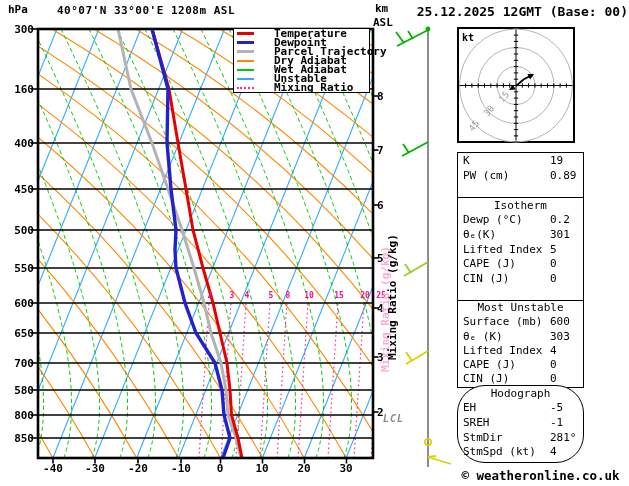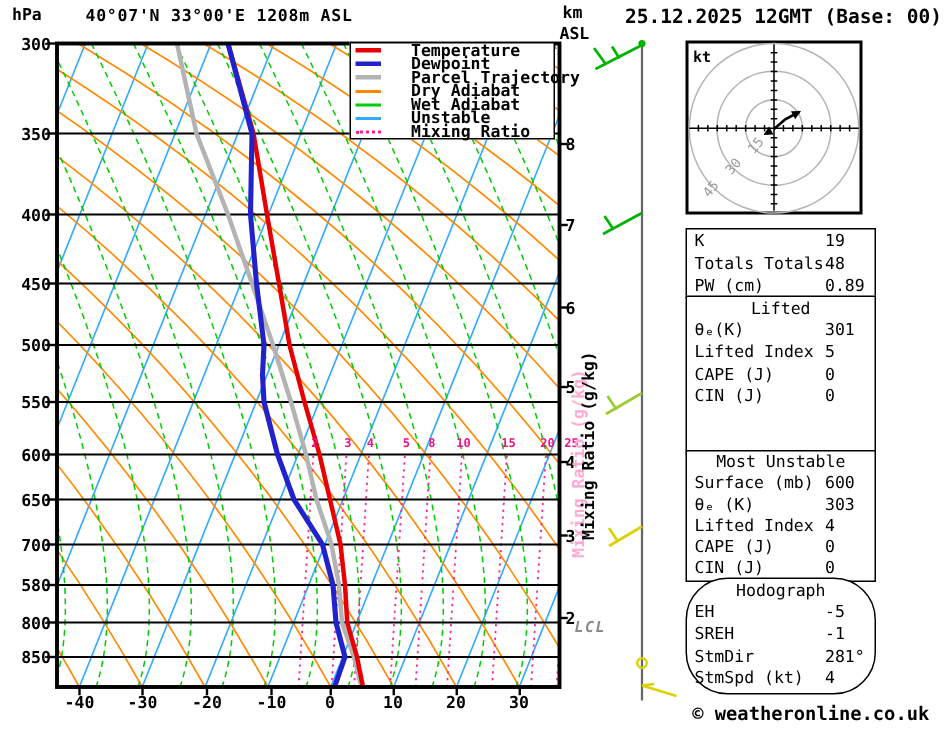--- a/index.html
+++ b/index.html
@@ -290,21 +290,21 @@
       <span class="lswatch sw-iso"></span>
       <span class="ltext">Unstable</span>
       </div>
     <div class="lrow">
       <span class="lswatch sw-mix"></span>
       <span class="ltext">Mixing Ratio</span>
       </div>
   </div>
 
   <div class="abs plabel" style="left:6px;top:23px">300</div>
-  <div class="abs plabel" style="left:6px;top:83px">350</div>
+  <div class="abs plabel" style="left:6px;top:83px">160</div>
   <div class="abs plabel" style="left:6px;top:137px">400</div>
   <div class="abs plabel" style="left:6px;top:183px">450</div>
   <div class="abs plabel" style="left:6px;top:224px">500</div>
   <div class="abs plabel" style="left:6px;top:262px">550</div>
   <div class="abs plabel" style="left:6px;top:297px">600</div>
   <div class="abs plabel" style="left:6px;top:327px">650</div>
   <div class="abs plabel" style="left:6px;top:357px">700</div>
   <div class="abs plabel" style="left:6px;top:384px">580</div>
   <div class="abs plabel" style="left:6px;top:409px">800</div>
   <div class="abs plabel" style="left:6px;top:432px">850</div>
@@ -338,29 +338,29 @@
   <div class="abs mxlabel" style="left:372px">25</div>
 
   <div class="abs" id="mix-label-pink">Mixing Ratio (g/kg)</div>
   <div class="abs" id="mix-label-black">Mixing Ratio (g/kg)</div>
 
   <div class="tbox" style="top:152px;height:45px;">
     <div class="trow" style="line-height:15px">
       <span>K</span>
       <span class="tval">19</span></div>
     <div class="trow" style="line-height:15px">
-      <span>Totals Totals</span>
-      <span class="tval">48</span></div>
-    <div class="trow" style="line-height:15px">
       <span>PW (cm)</span>
       <span class="tval">0.89</span></div>
   </div>
 
   <div class="tbox" style="top:197px;height:104px;">
-    <div class="trow thead" style="line-height:15px">Lifted</div>
+    <div class="trow thead" style="line-height:15px">Isotherm</div>
+    <div class="trow" style="line-height:14.8px">
+      <span>Dewp (°C)</span>
+      <span class="tval">0.2</span></div>
     <div class="trow" style="line-height:14.8px">
       <span>θₑ(K)</span>
       <span class="tval">301</span></div>
     <div class="trow" style="line-height:14.8px">
       <span>Lifted Index</span>
       <span class="tval">5</span></div>
     <div class="trow" style="line-height:14.8px">
       <span>CAPE (J)</span>
       <span class="tval">0</span></div>
     <div class="trow" style="line-height:14.8px">

